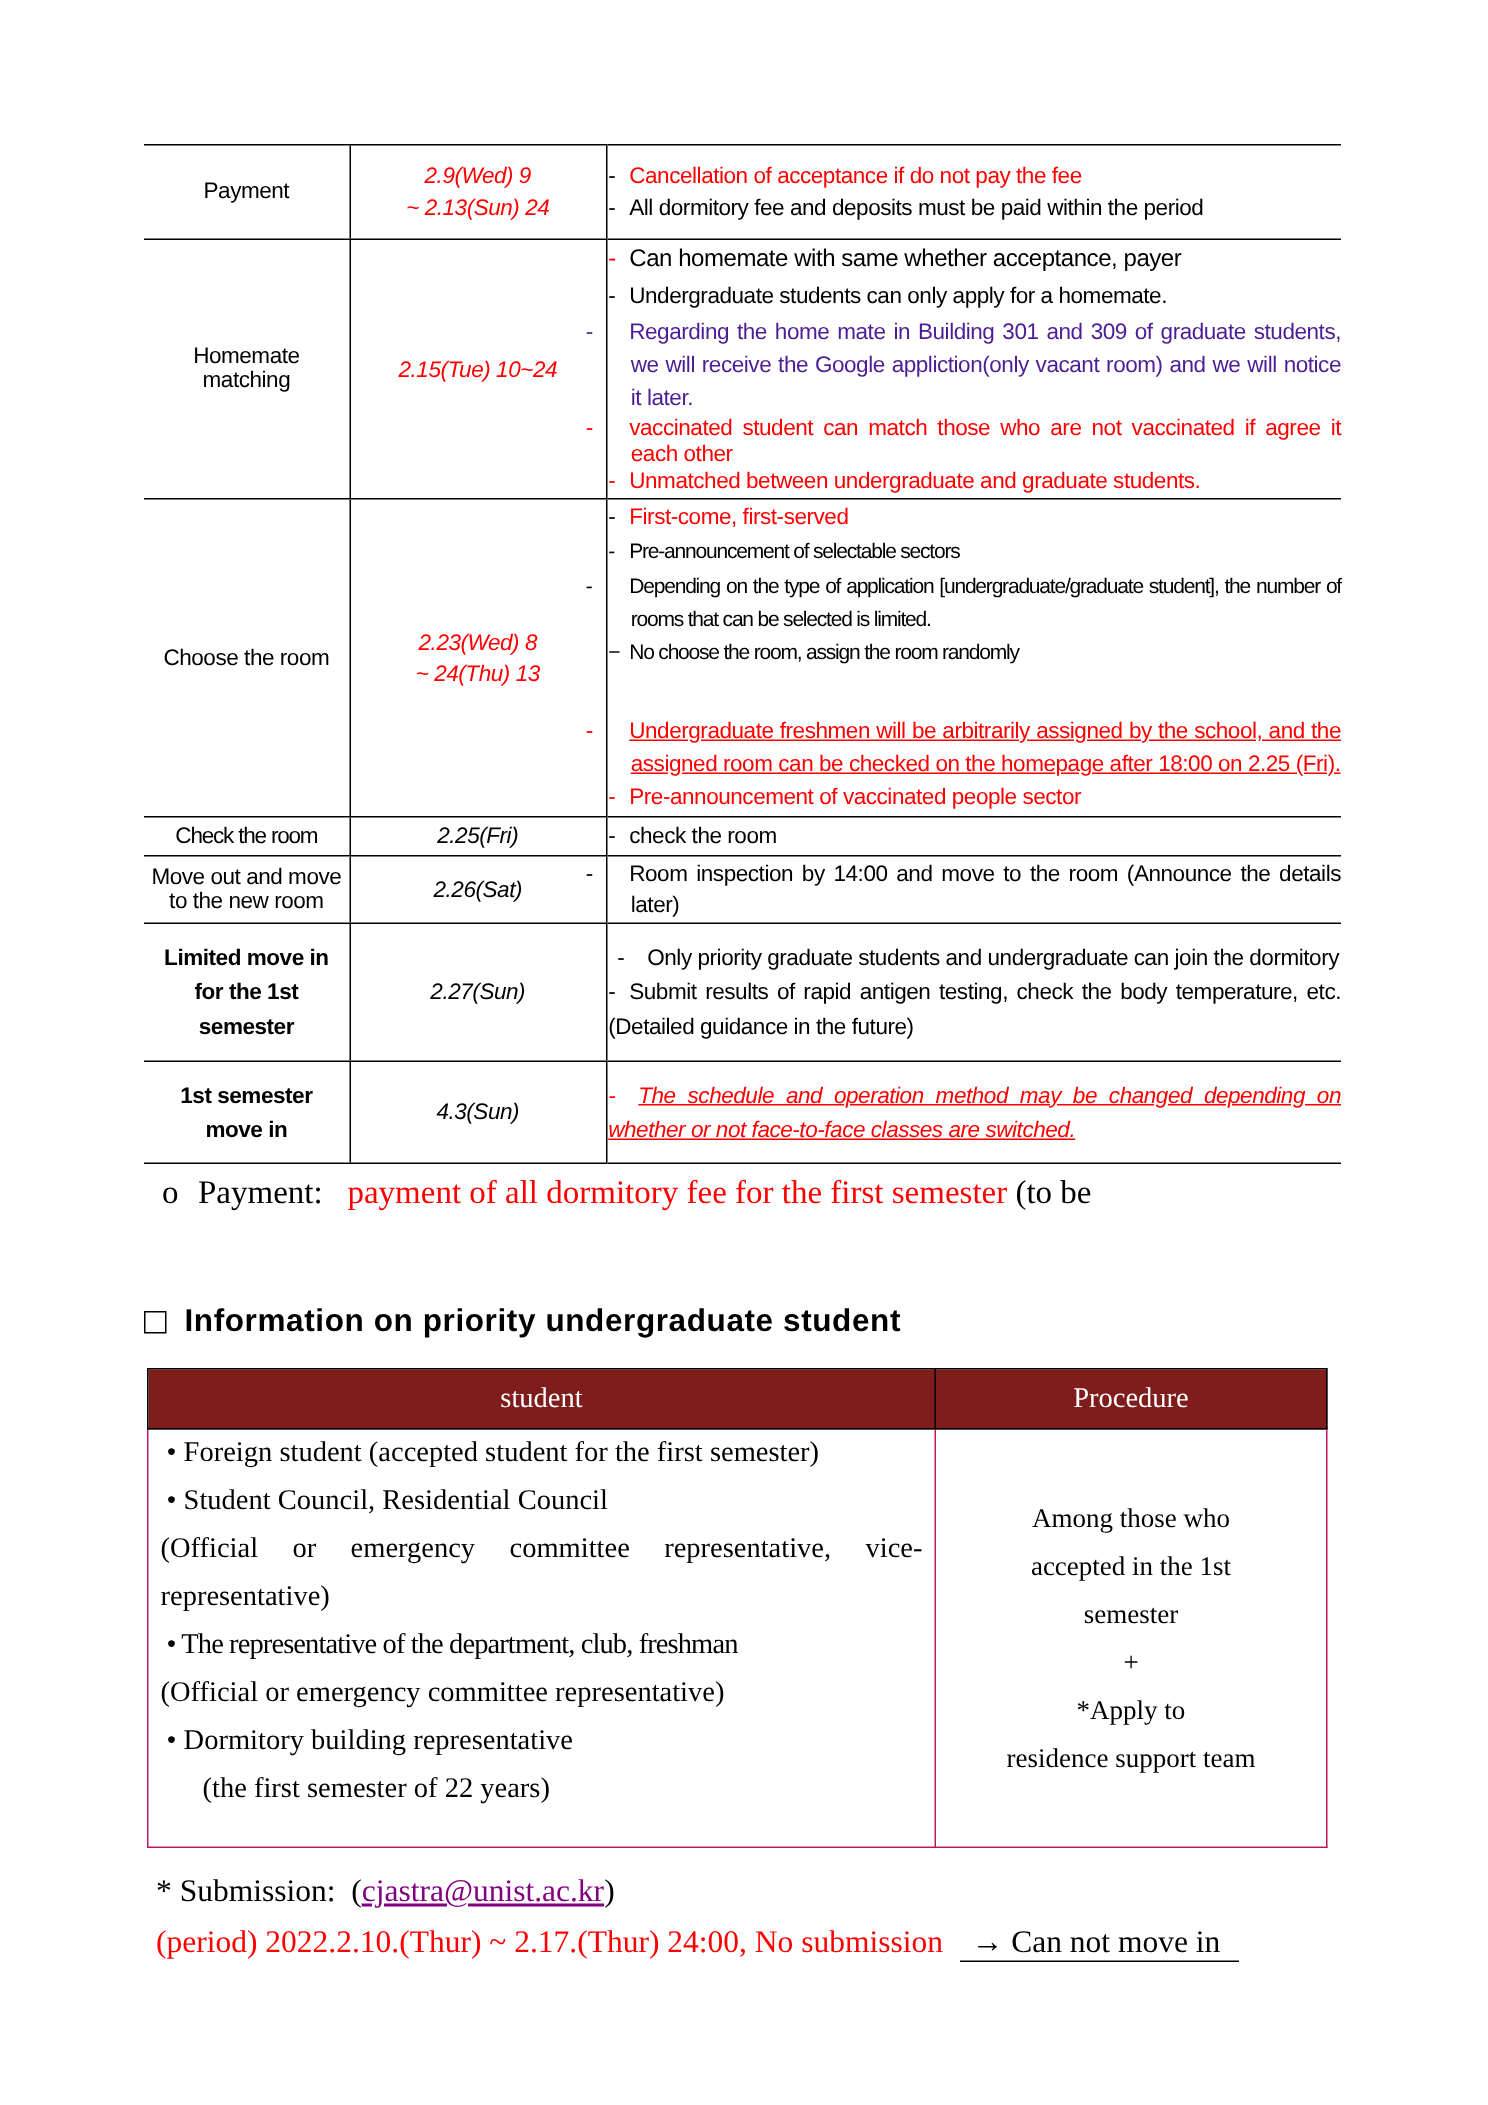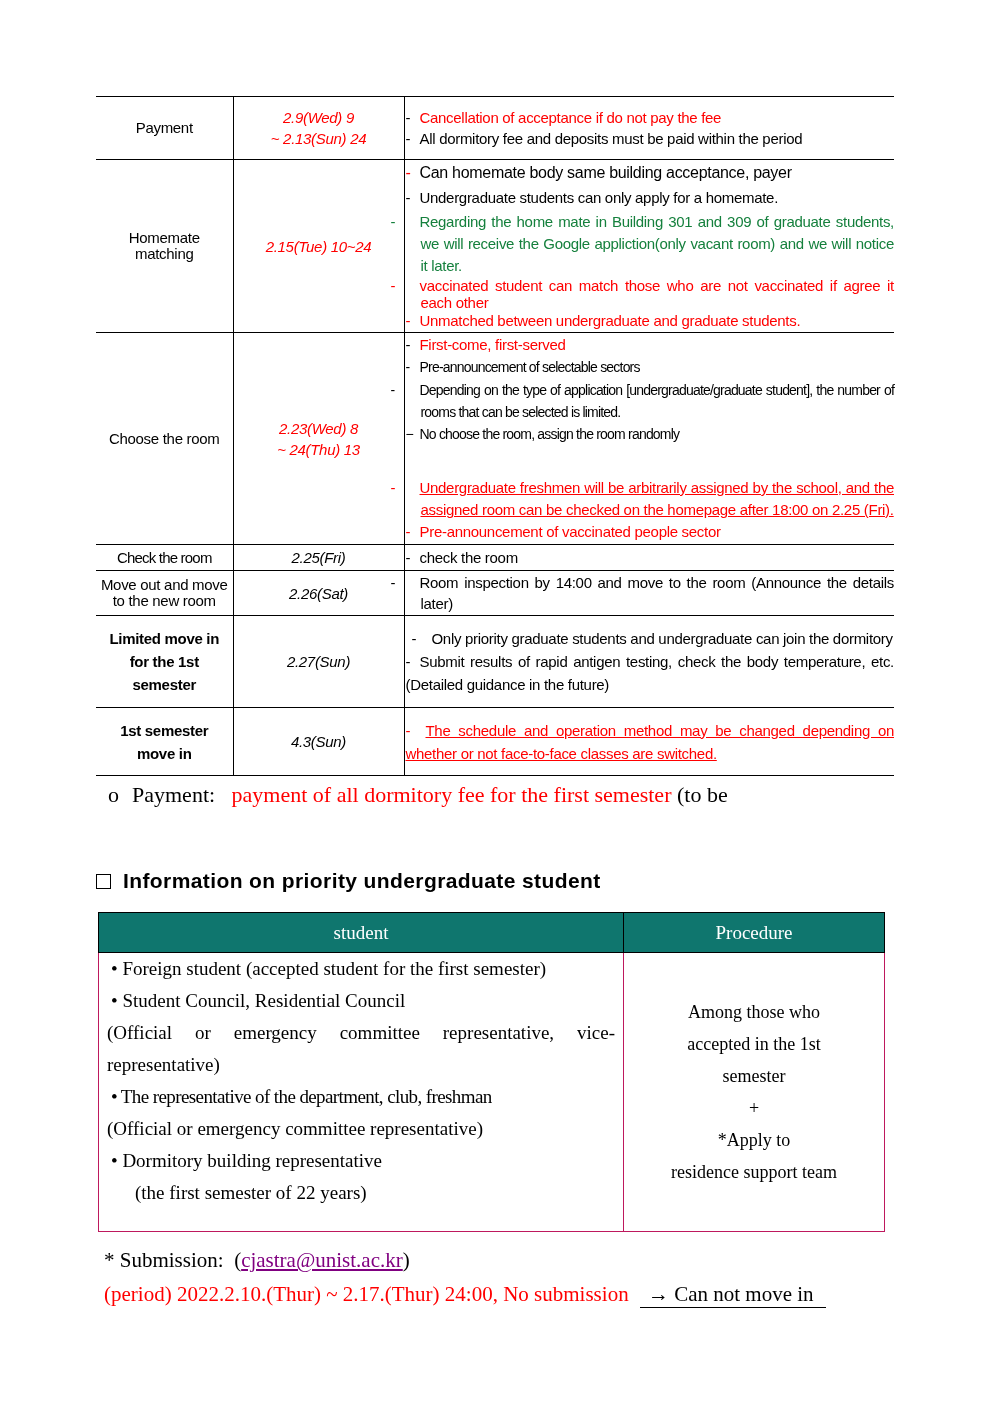--- a/index.html
+++ b/index.html
@@ -1,20 +1,20 @@
 <!DOCTYPE html>
 <html><head>
 <meta charset="utf-8">
 <style>
   html, body { margin: 0; padding: 0; background: #ffffff; }
   body { width: 992px; height: 1403px; position: relative; overflow: hidden; color: #000; }
   .sans { font-family: "Liberation Sans", "DejaVu Sans", sans-serif; }
   .serif { font-family: "Liberation Serif", "DejaVu Serif", serif; }
   .red { color: #ff0000; }
-  .blue { color: #15803d; }
+  .blue { color: #4c1d95; }
   .black { color: #000000; }
 
   
   #schedule {
     position: absolute; left: 96px; top: 96px; width: 798px;
     border-collapse: collapse; table-layout: fixed;
     font-size: 15px; letter-spacing: -0.3px;
   }
   #schedule td {
     border-top: 1px solid #000; border-bottom: 1px solid #000;
@@ -55,21 +55,21 @@
   }
 
   
   #priority {
     position: absolute; left: 98px; top: 912px; width: 786px;
     border-collapse: collapse; table-layout: fixed; font-size: 19px;
   }
   #priority col.p1 { width: 525px; }
   #priority col.p2 { width: 261px; }
   #priority th {
-    background: #0f766e; color: #ffffff; font-weight: normal; height: 37px;
+    background: #7f1d1d; color: #ffffff; font-weight: normal; height: 37px;
     border: 1px solid #000; font-size: 19px; text-align: center;
   }
   #priority td { border: 1px solid #be185d; vertical-align: top; }
   #priority td.students { padding: 0 8px 0 8px; line-height: 32px; }
   #priority td.procedure { text-align: center; vertical-align: middle; line-height: 32px; font-size: 18px; }
   .srow { text-align: justify; text-align-last: left; }
   .srow.indent { padding-left: 4px; }
   .srow.indent2 { padding-left: 28px; }
 
   
@@ -107,21 +107,21 @@
       <div class="item"><span class="dash">-</span><span>All dormitory fee and deposits must be paid within the period</span></div>
     </td>
   </tr>
 
   <tr style="height:172px;">
     <td class="stage"><span>Homemate matching</span></td>
     <td class="date red">
       <div>2.15(Tue) 10~24</div>
     </td>
     <td class="details">
-      <div class="item" style="font-size:16px;line-height:24px;"><span class="dash red">-</span><span>Can homemate body same building acceptance, payer</span></div>
+      <div class="item" style="font-size:16px;line-height:24px;"><span class="dash red">-</span><span>Can homemate with same whether acceptance, payer</span></div>
       <div class="item" style="line-height:26px;"><span class="dash">-</span><span>Undergraduate students can only apply for a homemate.</span></div>
       <div class="item hang blue" style="line-height:22px;"><span class="dash">-</span><span>Regarding the home mate in Building 301 and 309 of graduate students, we will receive the Google appliction(only vacant room) and we will notice it later.</span></div>
       <div class="item hang tight red"><span class="dash">-</span><span>vaccinated student can match those who are not vaccinated if agree it each other</span></div>
       <div class="item red" style="line-height:20px;"><span class="dash">-</span><span>Unmatched between undergraduate and graduate students.</span></div>
     </td>
   </tr>
 
   <tr style="height:198px;">
     <td class="stage"><span>Choose the room</span></td>
     <td class="date red">
@@ -168,21 +168,21 @@
       <div class="item" style="line-height:23px;"><span class="dash">-</span><span>Submit results of rapid antigen testing, check the body temperature, etc. (Detailed guidance in the future)</span></div>
     </td>
   </tr>
 
   <tr style="height:68px;">
     <td class="stage tall"><span>1st semester move in</span></td>
     <td class="date">
       <div>4.3(Sun)</div>
     </td>
     <td class="details">
-      <div class="item red u" style="line-height:23px;"><span class="dash" style="width:20px;">-</span><span>The schedule and operation method may be changed depending on whether or not face-to-face classes are switched.</span></div>
+      <div class="item red u" style="line-height:23px;font-style:italic;"><span class="dash" style="width:20px;">-</span><span>The schedule and operation method may be changed depending on whether or not face-to-face classes are switched.</span></div>
     </td>
   </tr>
 </tbody>
   </table>
 
 <div id="payment-note" class="serif">
   <span class="bullet">o</span><span>Payment:</span>&nbsp;&nbsp;
   <span class="red">payment of all dormitory fee for the first semester</span>
   <span>(to be</span>
 </div>

